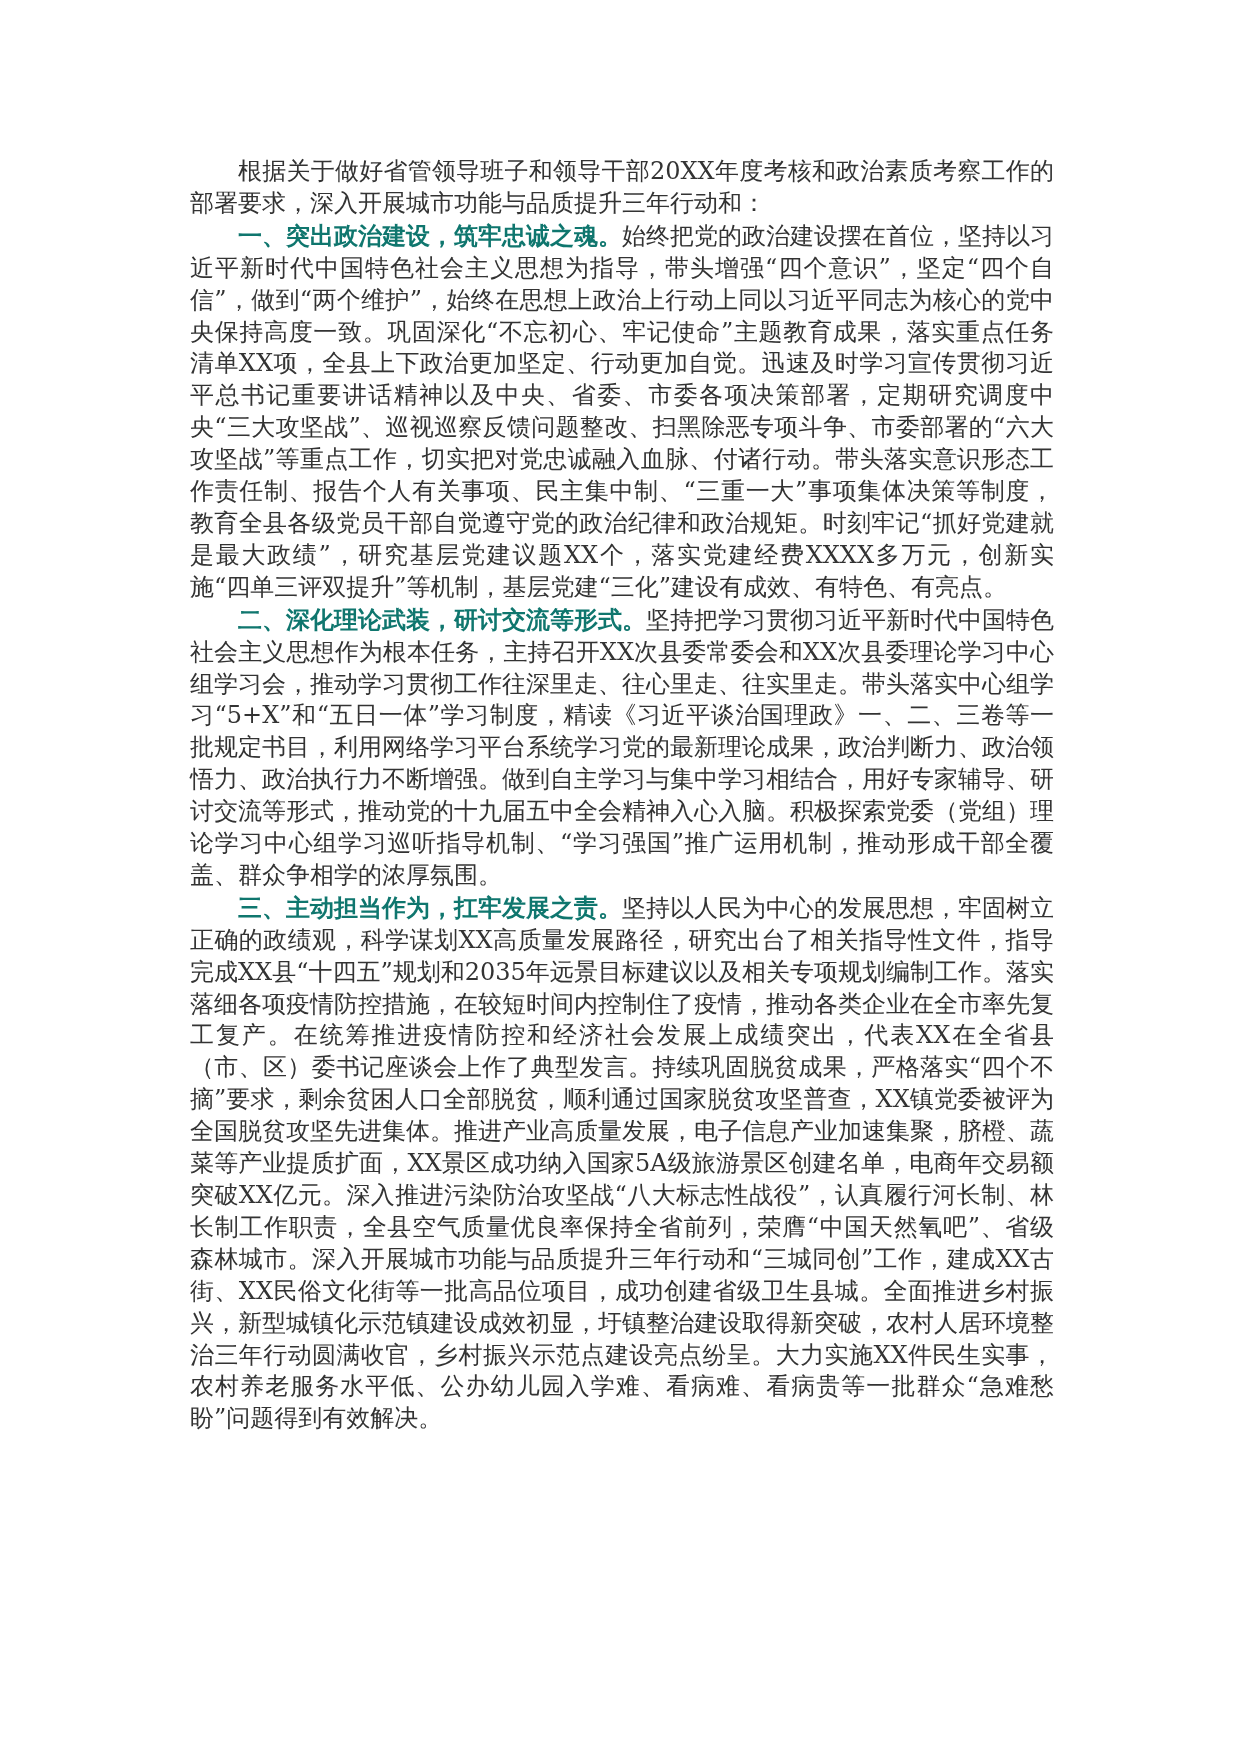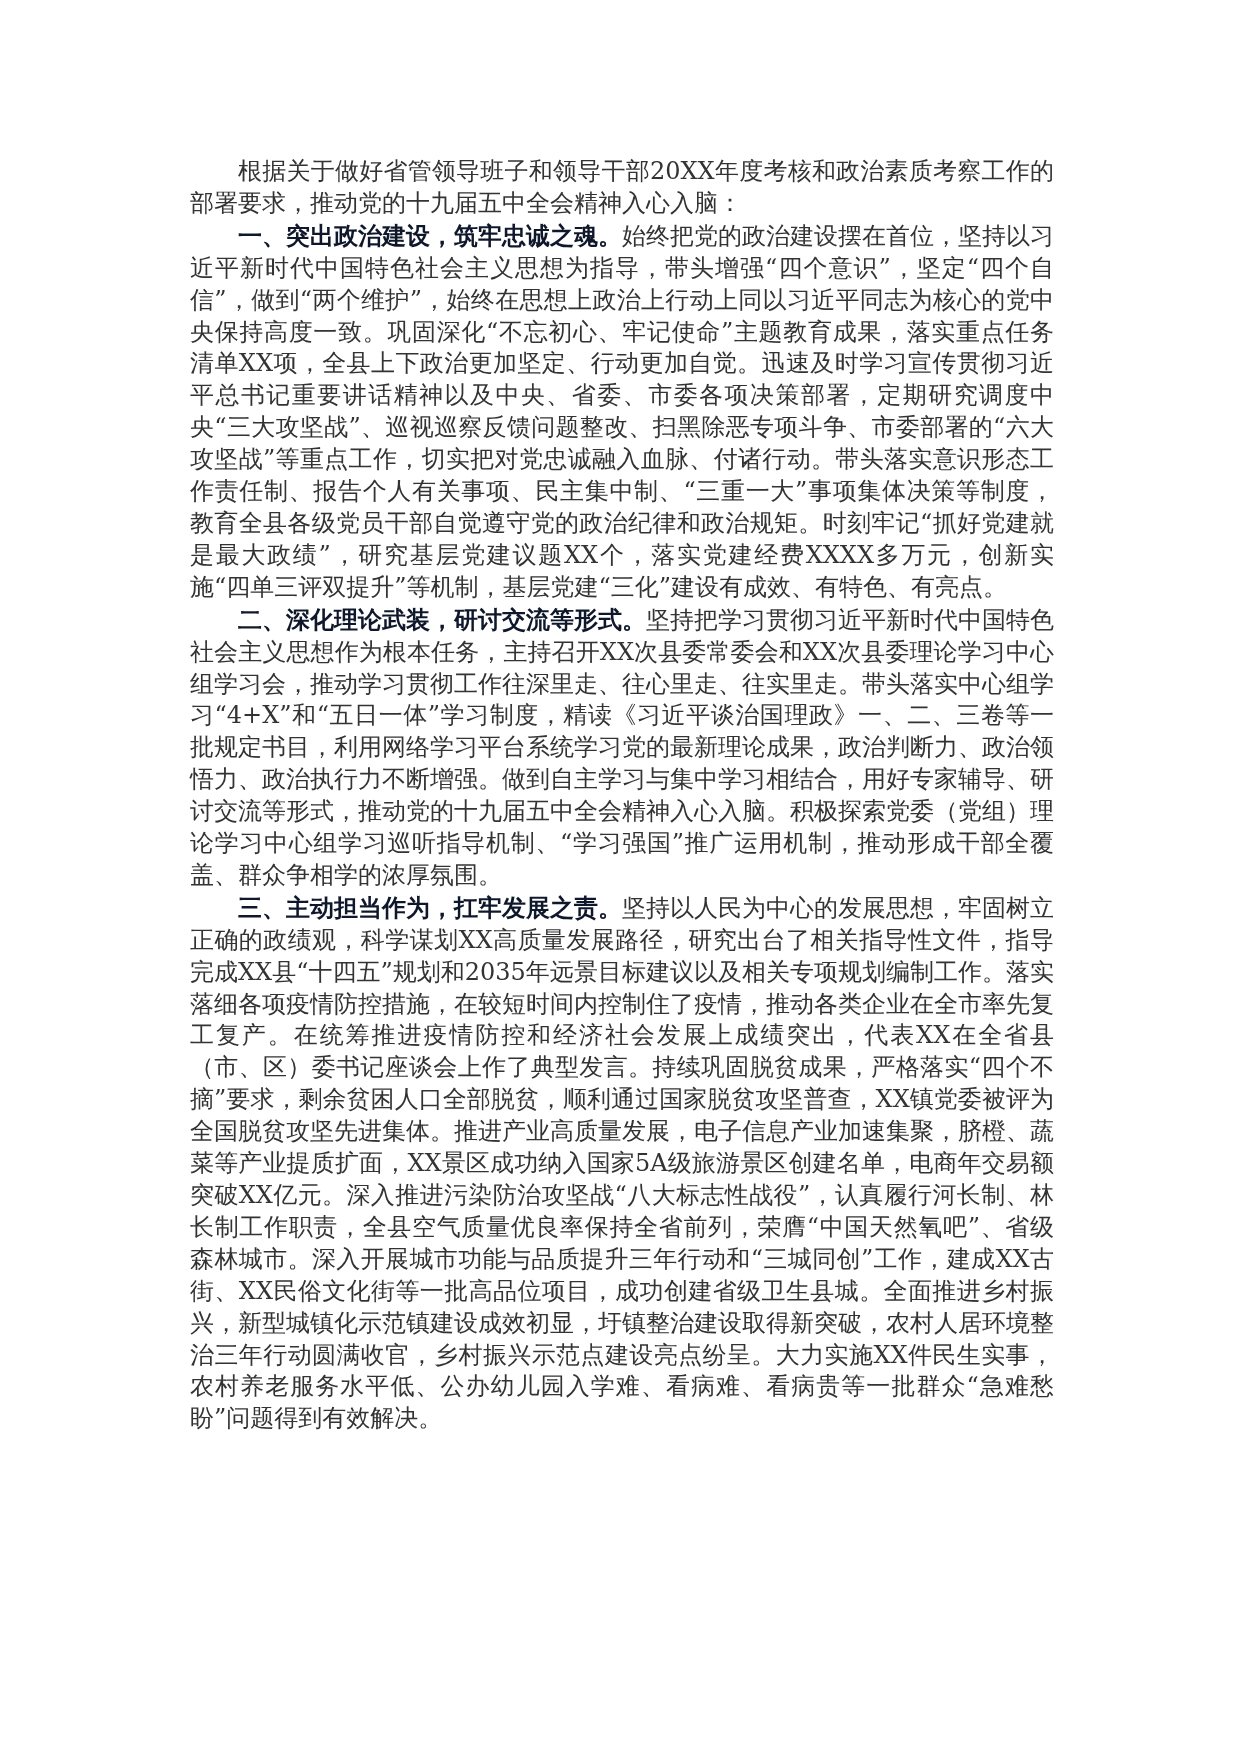--- a/index.html
+++ b/index.html
@@ -11,23 +11,23 @@
     width: 864px;
     font-family: "DejaVu Serif", "Liberation Serif", serif;
     font-size: 24px;
     line-height: 31.9px;
     color: #333333;
     letter-spacing: 0px;
     text-align: justify;
     text-justify: inter-character;
   }
   .para { margin: 0; text-indent: 48px; }
-  .heading { font-weight: bold; color: #0f172a; }
+  .heading { font-weight: bold; color: #0f766e; }
 </style>
 </head>
 <body>
 
 <div class="page">
-  <p class="para"><span class="heading"></span><span>根据关于做好省管领导班子和领导干部20XX年度考核和政治素质考察工作的部署要求，推动党的十九届五中全会精神入心入脑：</span></p>
+  <p class="para"><span class="heading"></span><span>根据关于做好省管领导班子和领导干部20XX年度考核和政治素质考察工作的部署要求，深入开展城市功能与品质提升三年行动和：</span></p>
   <p class="para"><span class="heading">一、突出政治建设，筑牢忠诚之魂。</span><span>始终把党的政治建设摆在首位，坚持以习近平新时代中国特色社会主义思想为指导，带头增强“四个意识”，坚定“四个自信”，做到“两个维护”，始终在思想上政治上行动上同以习近平同志为核心的党中央保持高度一致。巩固深化“不忘初心、牢记使命”主题教育成果，落实重点任务清单XX项，全县上下政治更加坚定、行动更加自觉。迅速及时学习宣传贯彻习近平总书记重要讲话精神以及中央、省委、市委各项决策部署，定期研究调度中央“三大攻坚战”、巡视巡察反馈问题整改、扫黑除恶专项斗争、市委部署的“六大攻坚战”等重点工作，切实把对党忠诚融入血脉、付诸行动。带头落实意识形态工作责任制、报告个人有关事项、民主集中制、“三重一大”事项集体决策等制度，教育全县各级党员干部自觉遵守党的政治纪律和政治规矩。时刻牢记“抓好党建就是最大政绩”，研究基层党建议题XX个，落实党建经费XXXX多万元，创新实施“四单三评双提升”等机制，基层党建“三化”建设有成效、有特色、有亮点。</span></p>
-  <p class="para"><span class="heading">二、深化理论武装，研讨交流等形式。</span><span>坚持把学习贯彻习近平新时代中国特色社会主义思想作为根本任务，主持召开XX次县委常委会和XX次县委理论学习中心组学习会，推动学习贯彻工作往深里走、往心里走、往实里走。带头落实中心组学习“4+X”和“五日一体”学习制度，精读《习近平谈治国理政》一、二、三卷等一批规定书目，利用网络学习平台系统学习党的最新理论成果，政治判断力、政治领悟力、政治执行力不断增强。做到自主学习与集中学习相结合，用好专家辅导、研讨交流等形式，推动党的十九届五中全会精神入心入脑。积极探索党委（党组）理论学习中心组学习巡听指导机制、“学习强国”推广运用机制，推动形成干部全覆盖、群众争相学的浓厚氛围。</span></p>
+  <p class="para"><span class="heading">二、深化理论武装，研讨交流等形式。</span><span>坚持把学习贯彻习近平新时代中国特色社会主义思想作为根本任务，主持召开XX次县委常委会和XX次县委理论学习中心组学习会，推动学习贯彻工作往深里走、往心里走、往实里走。带头落实中心组学习“5+X”和“五日一体”学习制度，精读《习近平谈治国理政》一、二、三卷等一批规定书目，利用网络学习平台系统学习党的最新理论成果，政治判断力、政治领悟力、政治执行力不断增强。做到自主学习与集中学习相结合，用好专家辅导、研讨交流等形式，推动党的十九届五中全会精神入心入脑。积极探索党委（党组）理论学习中心组学习巡听指导机制、“学习强国”推广运用机制，推动形成干部全覆盖、群众争相学的浓厚氛围。</span></p>
   <p class="para"><span class="heading">三、主动担当作为，扛牢发展之责。</span><span>坚持以人民为中心的发展思想，牢固树立正确的政绩观，科学谋划XX高质量发展路径，研究出台了相关指导性文件，指导完成XX县“十四五”规划和2035年远景目标建议以及相关专项规划编制工作。落实落细各项疫情防控措施，在较短时间内控制住了疫情，推动各类企业在全市率先复工复产。在统筹推进疫情防控和经济社会发展上成绩突出，代表XX在全省县（市、区）委书记座谈会上作了典型发言。持续巩固脱贫成果，严格落实“四个不摘”要求，剩余贫困人口全部脱贫，顺利通过国家脱贫攻坚普查，XX镇党委被评为全国脱贫攻坚先进集体。推进产业高质量发展，电子信息产业加速集聚，脐橙、蔬菜等产业提质扩面，XX景区成功纳入国家5A级旅游景区创建名单，电商年交易额突破XX亿元。深入推进污染防治攻坚战“八大标志性战役”，认真履行河长制、林长制工作职责，全县空气质量优良率保持全省前列，荣膺“中国天然氧吧”、省级森林城市。深入开展城市功能与品质提升三年行动和“三城同创”工作，建成XX古街、XX民俗文化街等一批高品位项目，成功创建省级卫生县城。全面推进乡村振兴，新型城镇化示范镇建设成效初显，圩镇整治建设取得新突破，农村人居环境整治三年行动圆满收官，乡村振兴示范点建设亮点纷呈。大力实施XX件民生实事，农村养老服务水平低、公办幼儿园入学难、看病难、看病贵等一批群众“急难愁盼”问题得到有效解决。</span></p>
 </div>
 
 </body></html>

